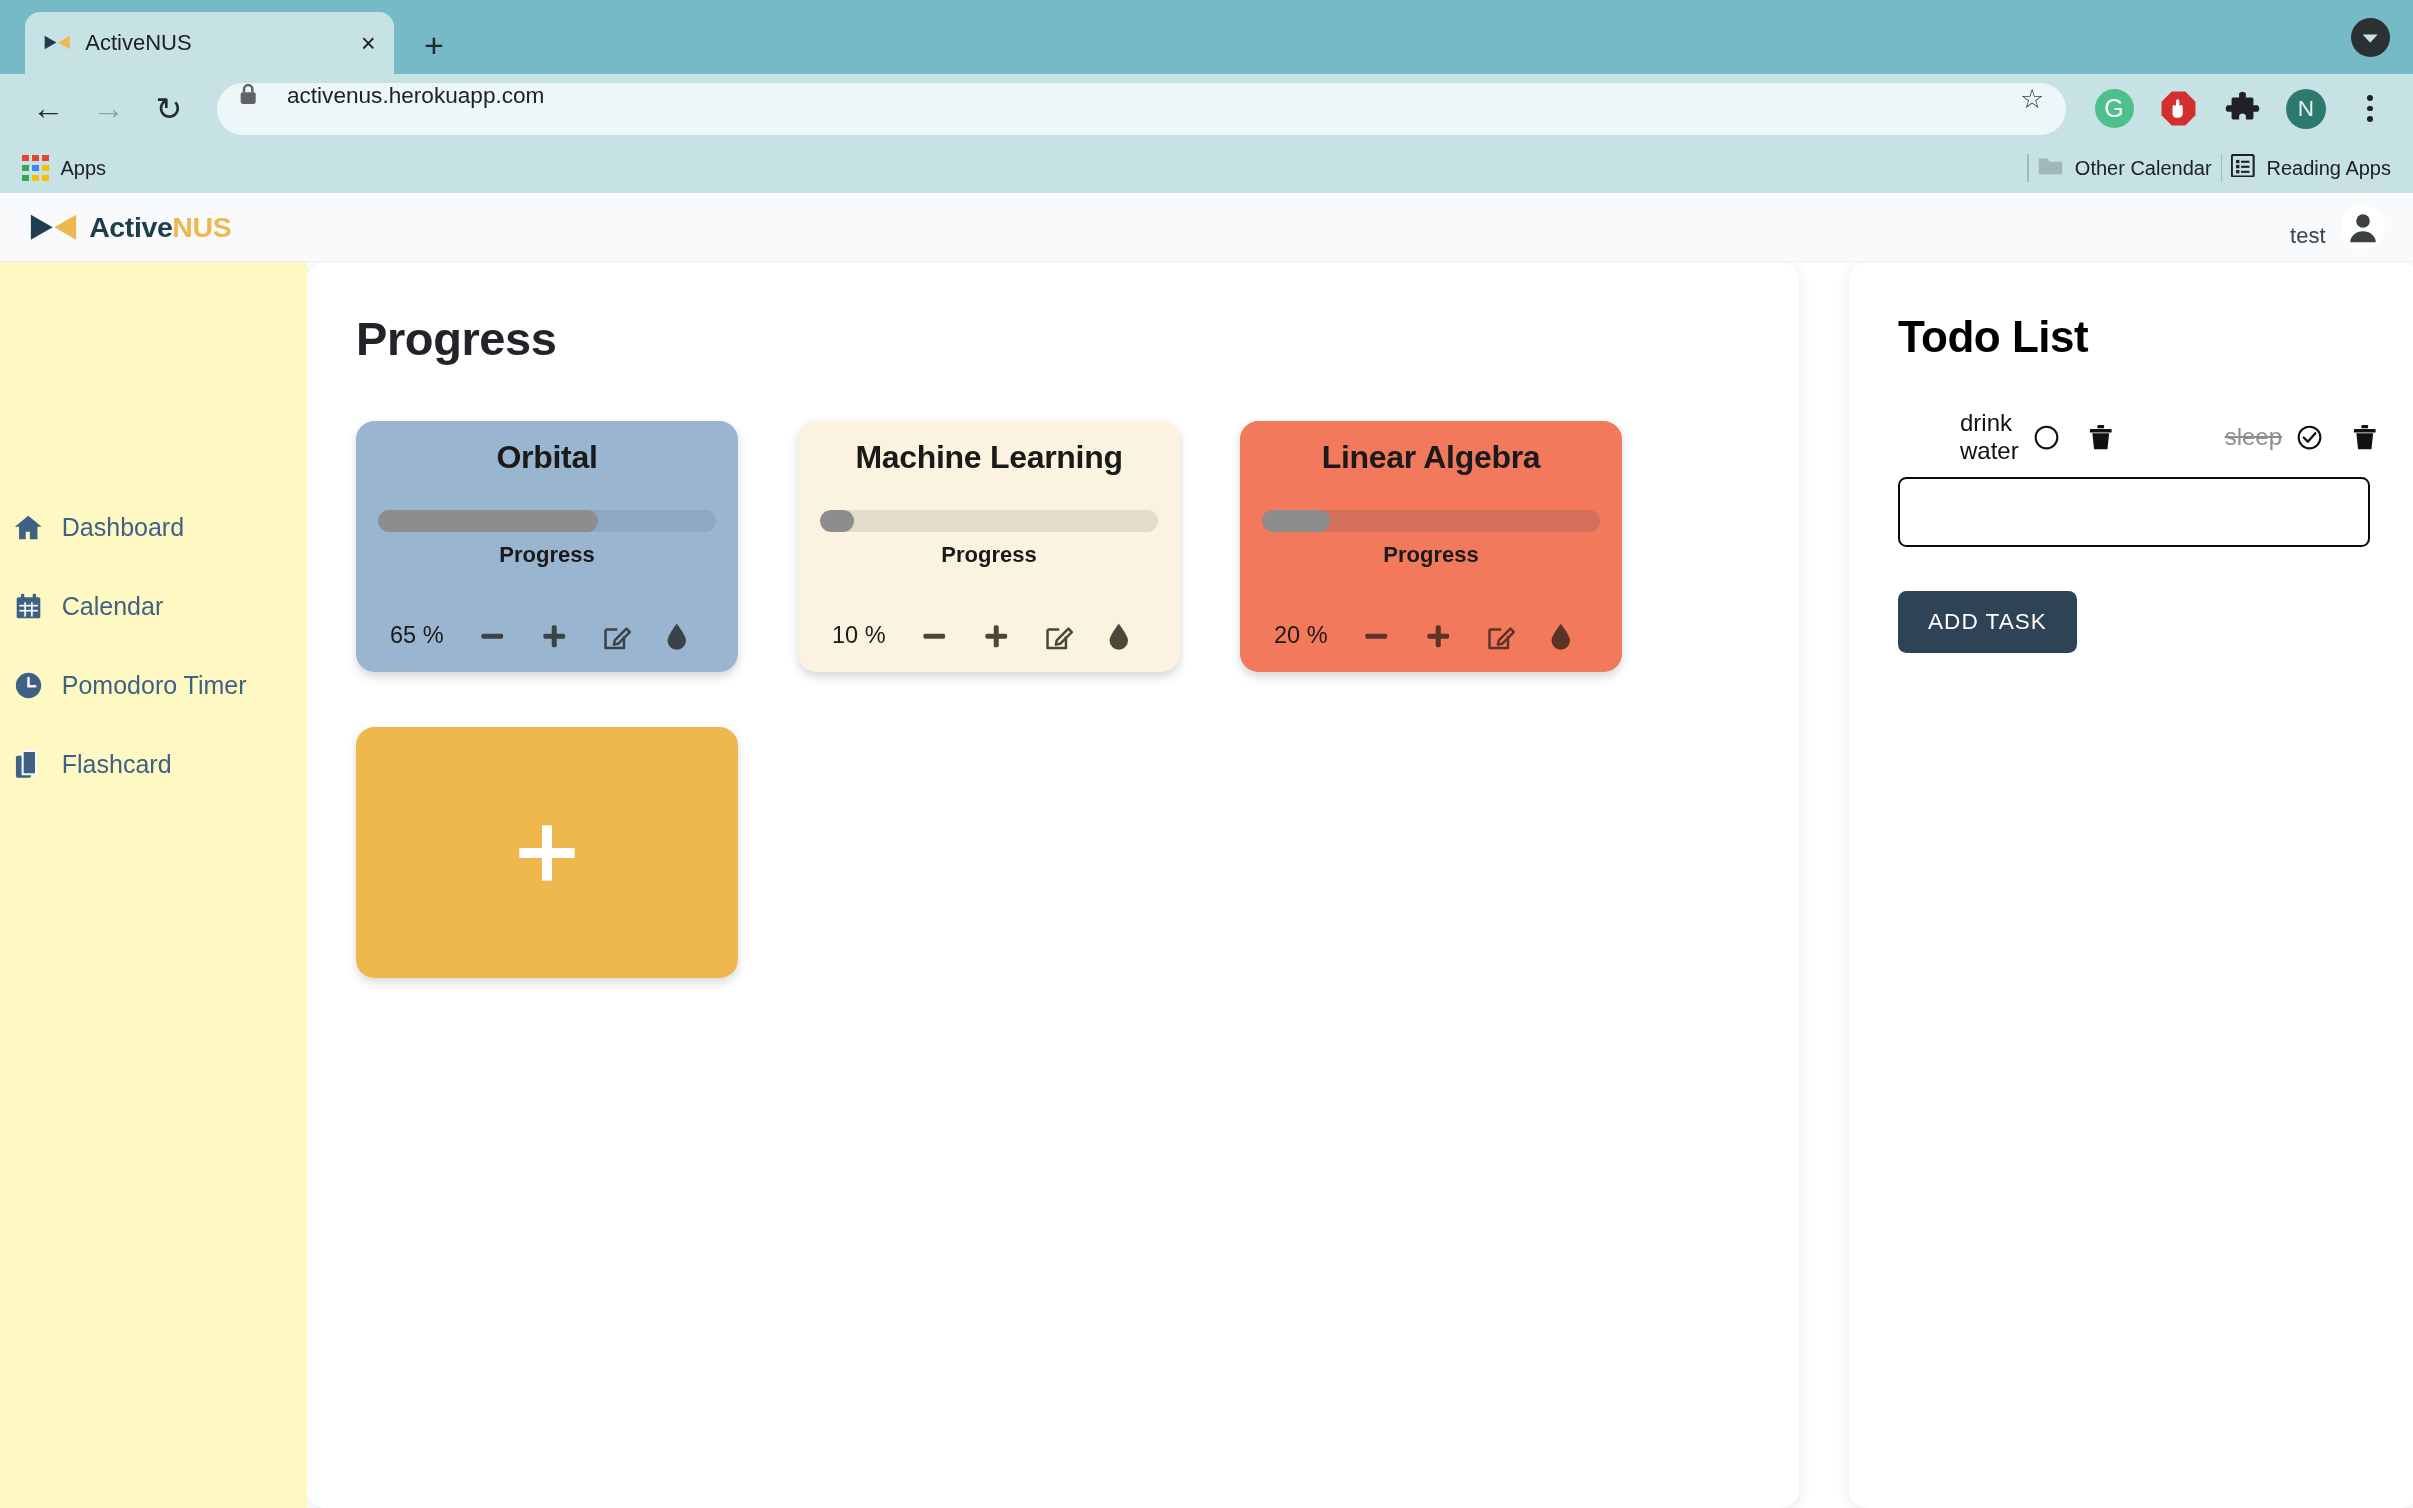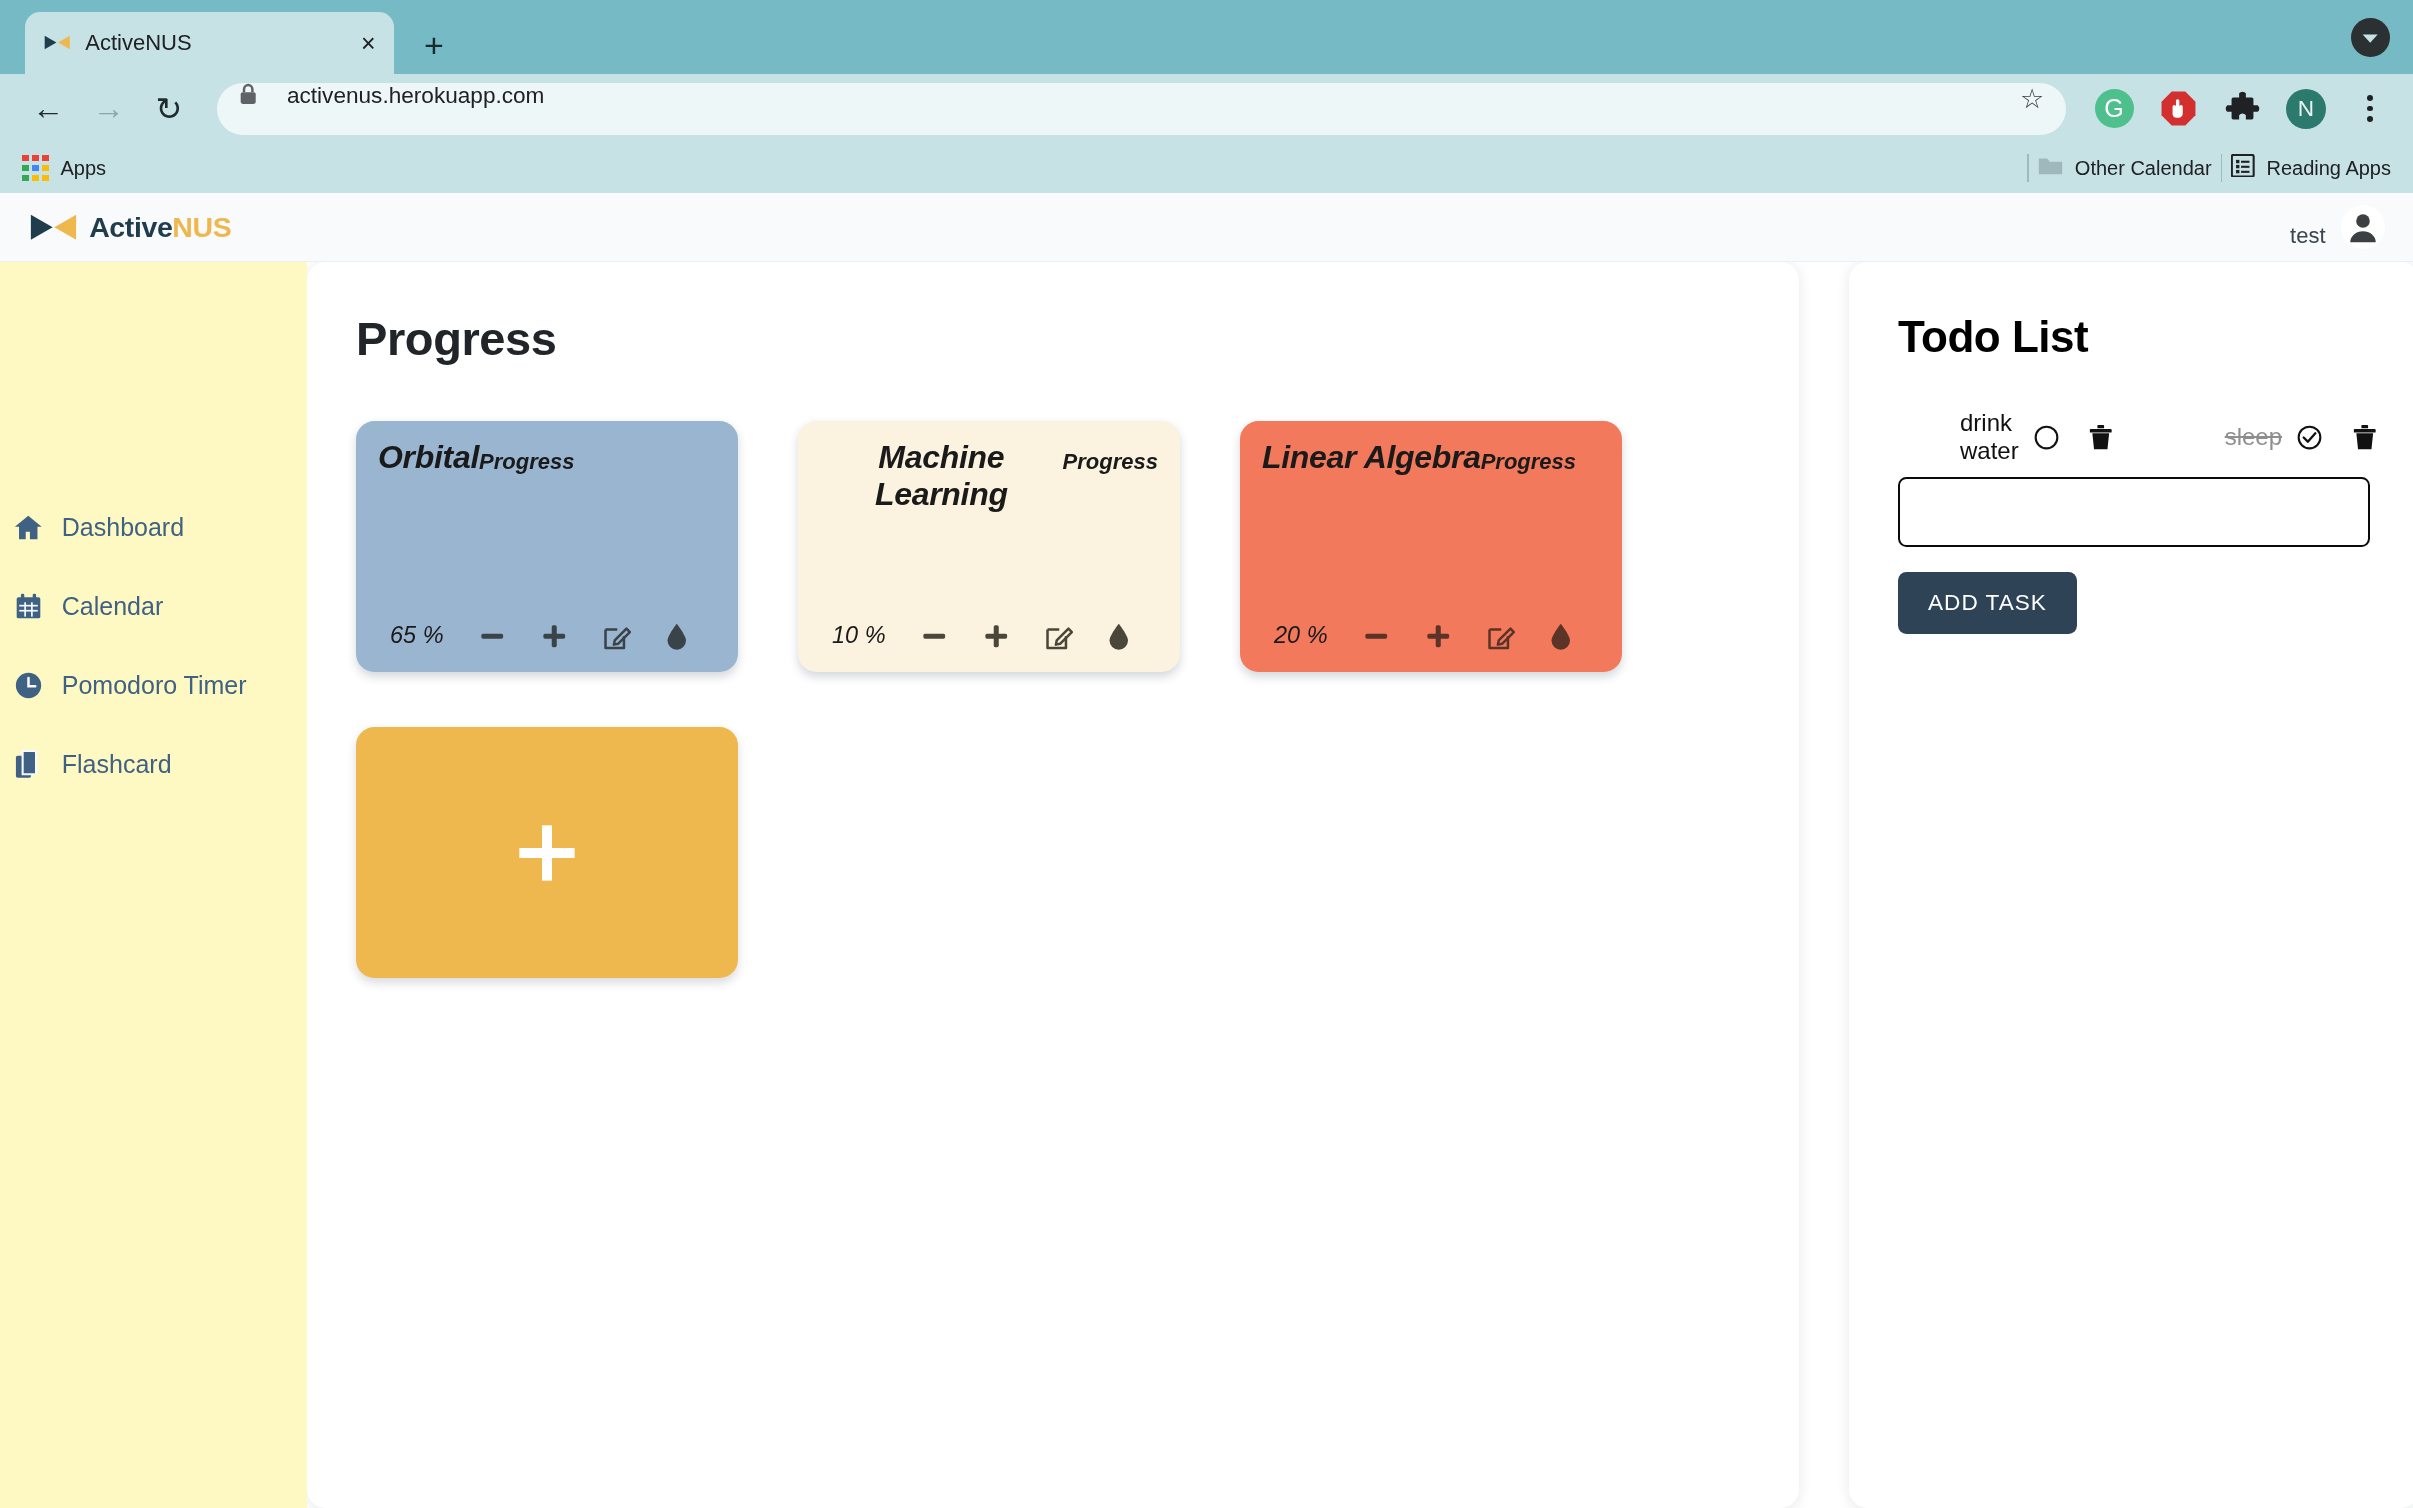--- a/index.html
+++ b/index.html
@@ -109,23 +109,22 @@
     border-radius: 18.4px; box-shadow: 0 1.7px 13.4px rgba(20,30,50,0.10);
     padding: 49px 0 0 49px; flex: none;
   }
   .panel-title { font-size: 47px; font-weight: bold; color: #212529; letter-spacing: -0.4px; }
 
   .card-grid { display: flex; flex-wrap: wrap; gap: 55px 60px; margin-top: 55px; }
 
   .mcard {
     width: 382px; height: 251px; border-radius: 18.4px;
     box-shadow: 0 4.2px 10px rgba(30,40,60,0.18);
-    padding: 18.4px 22px 0 22px; display: flex; flex-direction: row;
+    padding: 18.4px 22px 0 22px; display: flex; flex-direction: column;
     position: relative;
-    font-style: italic;
   }
   .mcard-title { font-size: 32px; font-weight: bold; color: #1a1a1a; text-align: center; letter-spacing: -0.3px; }
   .bar-track { height: 22px; border-radius: 11px; margin-top: 34px; overflow: hidden; }
   .bar-fill { height: 100%; background: #8D8D8D; border-radius: 11px; }
   .bar-label { text-align: center; font-size: 22px; font-weight: bold; color: #1a1a1a; margin-top: 10px; }
   .mcard-actions {
     display: flex; align-items: center; gap: 34px;
     position: absolute; left: 34px; bottom: 22px;
   }
   .pct { font-size: 23.5px; color: #1a1a1a; white-space: nowrap; }
@@ -157,21 +156,21 @@
   }
   .switch .knob { width: 30px; height: 30px; border-radius: 50%; background: #8396AD; }
 
   .task-input {
     width: 100%; height: 70px; margin-top: 11.7px;
     border: 2.5px solid #0a0a0a; border-radius: 8.4px; background: #fff;
     font-size: 22.6px; padding: 0 15px; font-family: "Liberation Sans", sans-serif;
     outline: none;
   }
   .add-task-btn {
-    margin-top: 25px; background: #2F4356; color: #fff;
+    margin-top: 44px; background: #2F4356; color: #fff;
     border: none; border-radius: 8.4px; padding: 18.4px 30px;
     font-size: 22.6px; letter-spacing: 1px; cursor: pointer;
     font-family: "Liberation Sans", sans-serif;
   }
 </style>
 </head>
 <body>
 
 <div class="browser">
 

